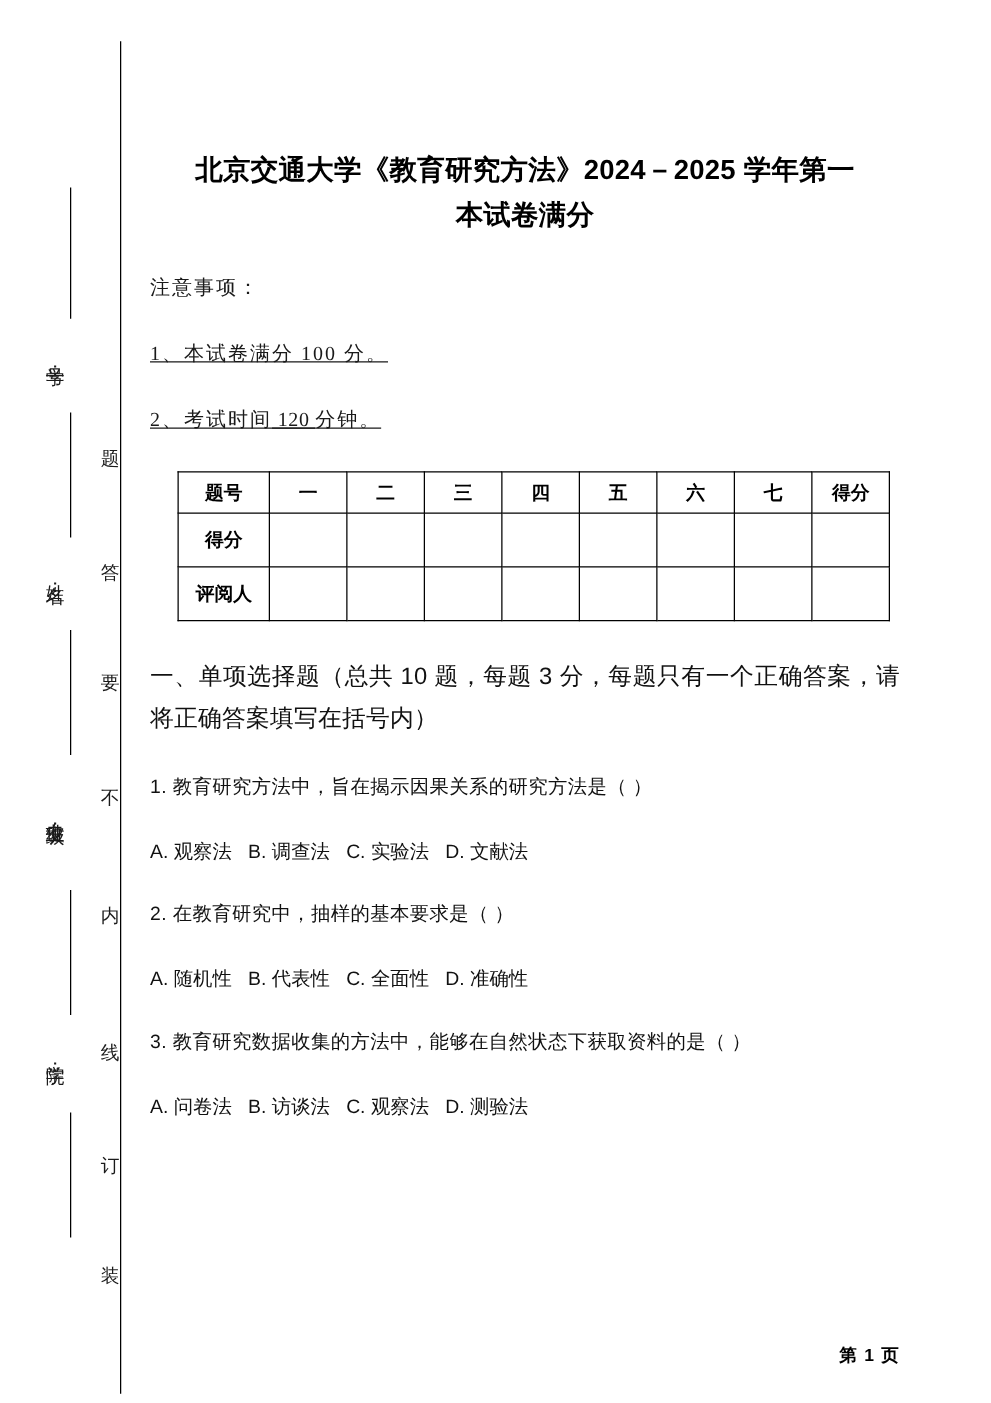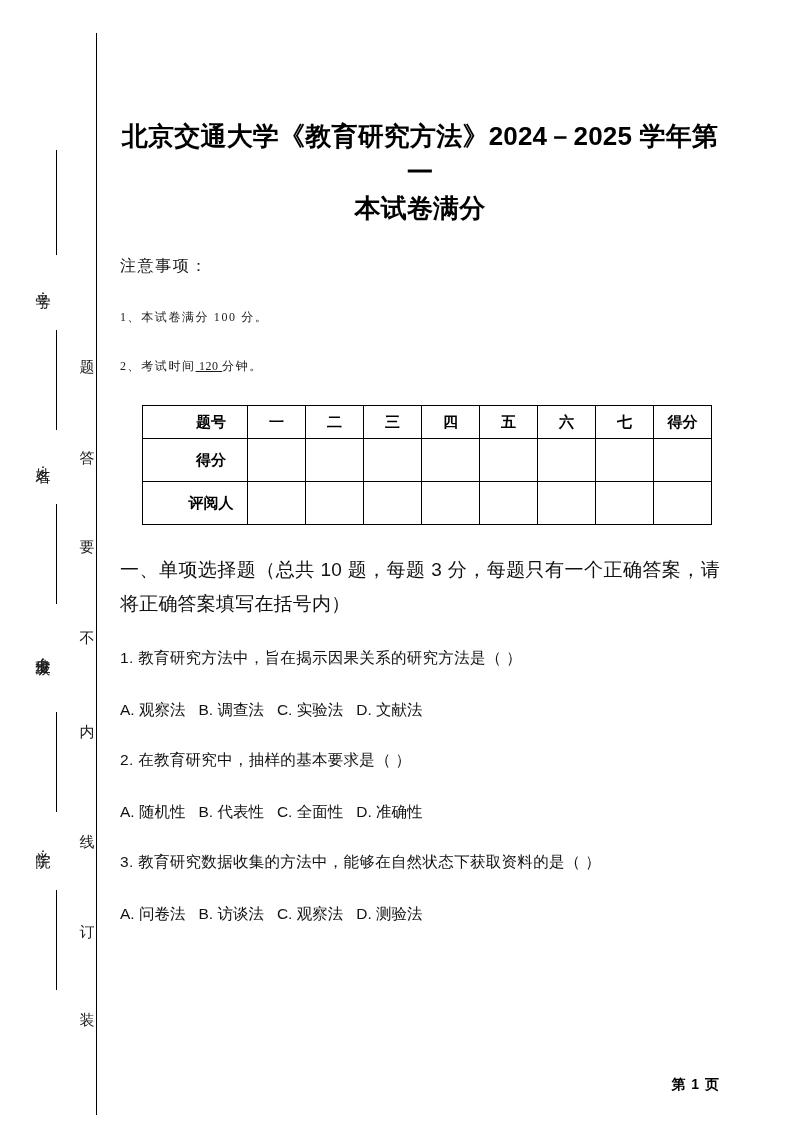--- a/index.html
+++ b/index.html
@@ -74,21 +74,21 @@
     left: 120px;
     top: 0;
     width: 600px;
     height: 1122px;
   }
 
   .doc-title {
     margin: 0;
     padding-top: 118px;
     font-family: "Liberation Sans", "DejaVu Sans", sans-serif;
-    font-size: 26px;
+    font-size: 22px;
     font-weight: bold;
     line-height: 36px;
     text-align: center;
     letter-spacing: 0.2px;
     color: #000;
   }
   .title-line2 { display: block; }
 
   .student-info {
     margin: 0;
@@ -109,23 +109,24 @@
   .notes-head {
     margin: 0;
     padding-top: 30px;
     font-size: 16px;
     letter-spacing: 1.6px;
     color: #1a1a1a;
   }
   .note-line {
     margin: 0;
     padding-top: 32px;
-    font-size: 12px;
+    font-size: 16px;
     letter-spacing: 1.6px;
     color: #1a1a1a;
+    text-decoration: underline;
   }
   .note-line .ul { text-decoration: underline; letter-spacing: 0.5px; }
 
   
   .score-table-wrap { padding-top: 30px; }
   table.score-table {
     border-collapse: collapse;
     width: 570px;
     table-layout: fixed;
     margin-left: 22px;
@@ -133,21 +134,21 @@
   table.score-table td {
     border: 1.1px solid #000;
     height: 32px;
     text-align: center;
     vertical-align: middle;
     font-family: "Liberation Sans", "DejaVu Sans", sans-serif;
     font-size: 15px;
     font-weight: bold;
     padding: 0;
   }
-  table.score-table td.rowhead { width: 72px; padding-left: 32px; }
+  table.score-table td.rowhead { width: 72px; }
   table.score-table tr.body-row td { height: 42px; }
 
   
   .section-head {
     margin: 0;
     padding-top: 28px;
     font-family: "Liberation Sans", "DejaVu Sans", sans-serif;
     font-size: 19px;
     line-height: 34px;
     letter-spacing: 0.2px;

